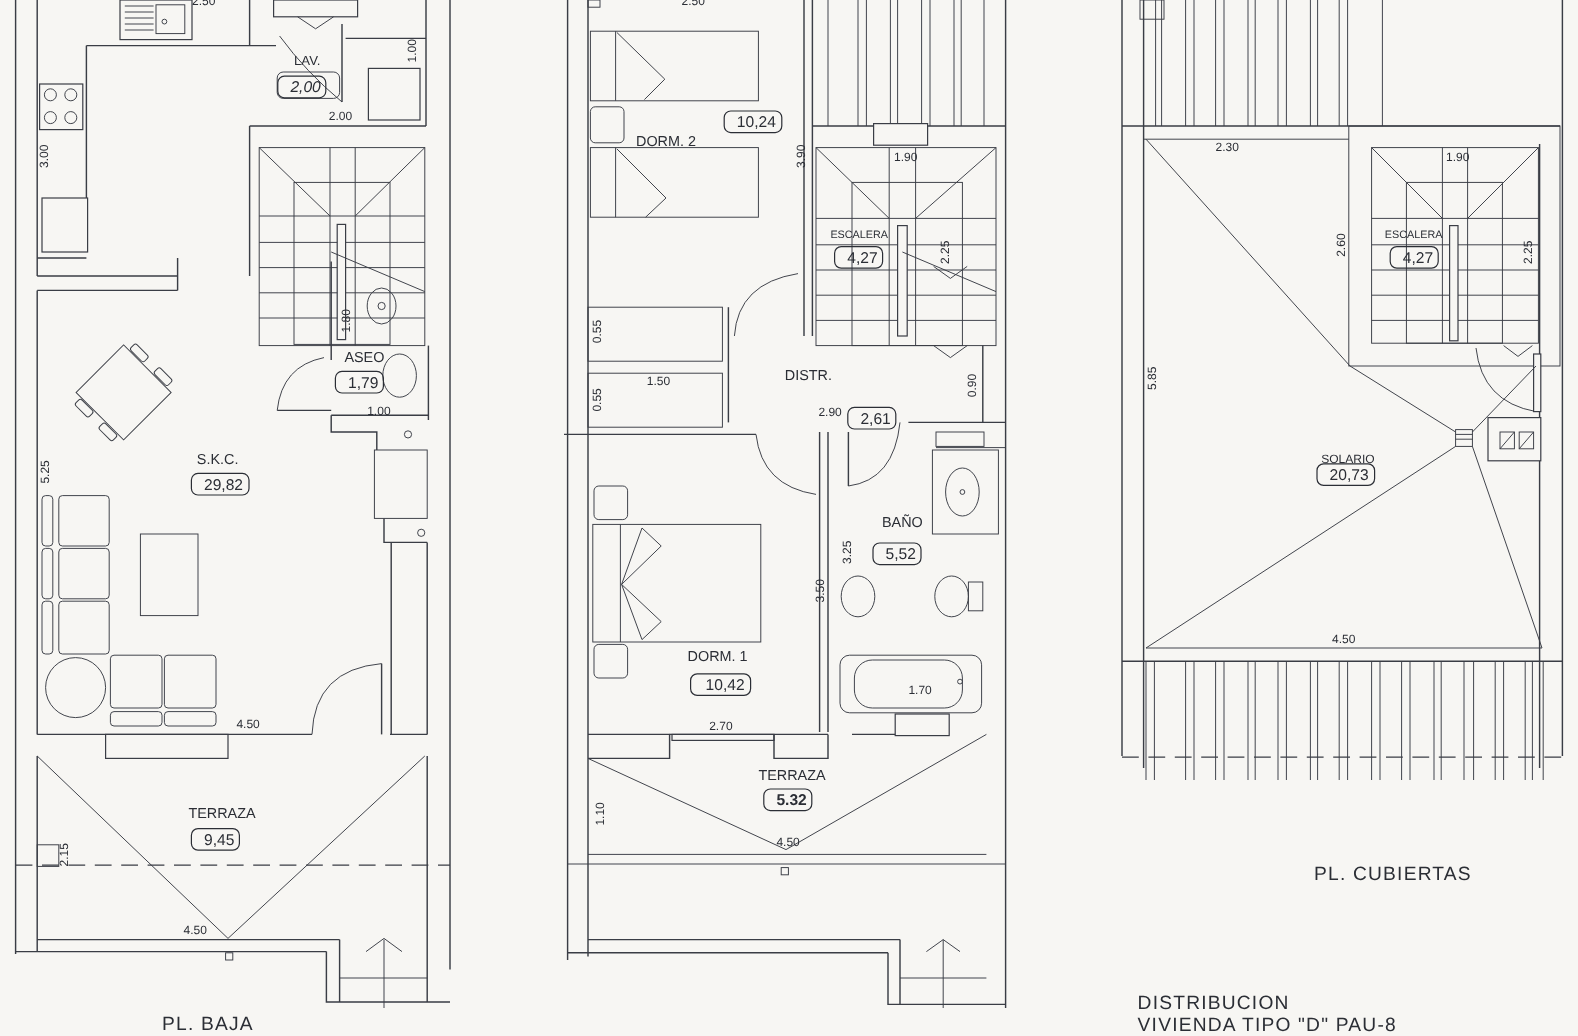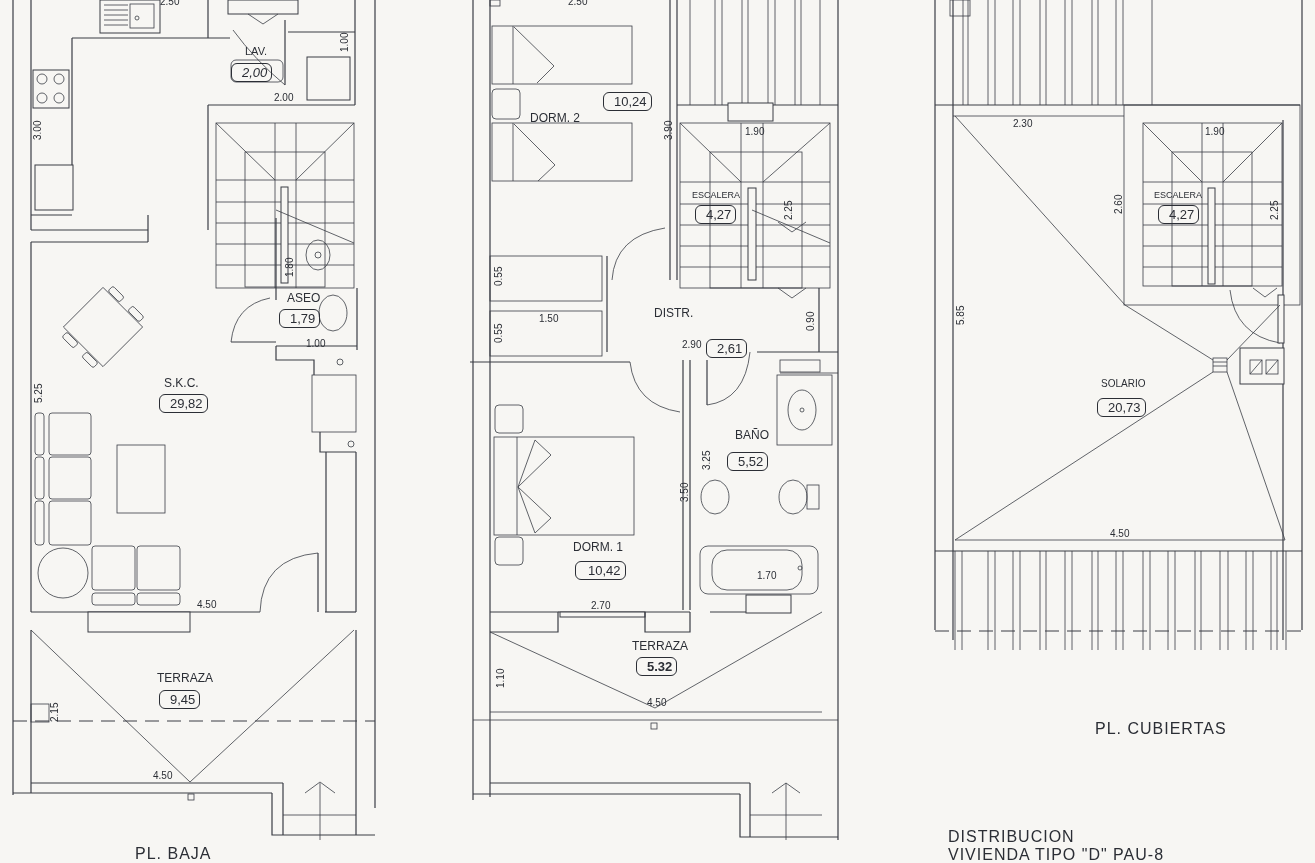--- a/index.html
+++ b/index.html
@@ -396,21 +396,21 @@
 <div>
   <span class="dim" style="left:1013px;top:119px;">2.30</span>
   <span class="dim" style="left:1205px;top:127px;">1.90</span>
   <span class="dim vdim" style="left:1114px;top:214px;">2.60</span>
   <span class="lbl" style="left:1154px;top:191px;font-size:9px;">ESCALERA</span>
   <span class="area" style="left:1158px;top:205px;">4,27</span>
   <span class="dim vdim" style="left:1270px;top:220px;">2.25</span>
   <span class="dim vdim" style="left:956px;top:325px;">5.85</span>
 
   <span class="lbl" style="left:1101px;top:379px;font-size:10px;">SOLARIO</span>
-  <span class="area" style="left:1097px;top:398px;">20,73</span>
+  <span class="area" style="left:1097px;top:386px;">20,73</span>
   <span class="dim" style="left:1110px;top:529px;">4.50</span>
 
   <span class="title" style="left:1095px;top:721px;">PL. CUBIERTAS</span>
 </div>
 
 <div>
   <span class="title" style="left:948px;top:829px;">DISTRIBUCION</span>
   <span class="title" style="left:948px;top:847px;">VIVIENDA TIPO "D"   PAU-8</span>
 </div>
 

